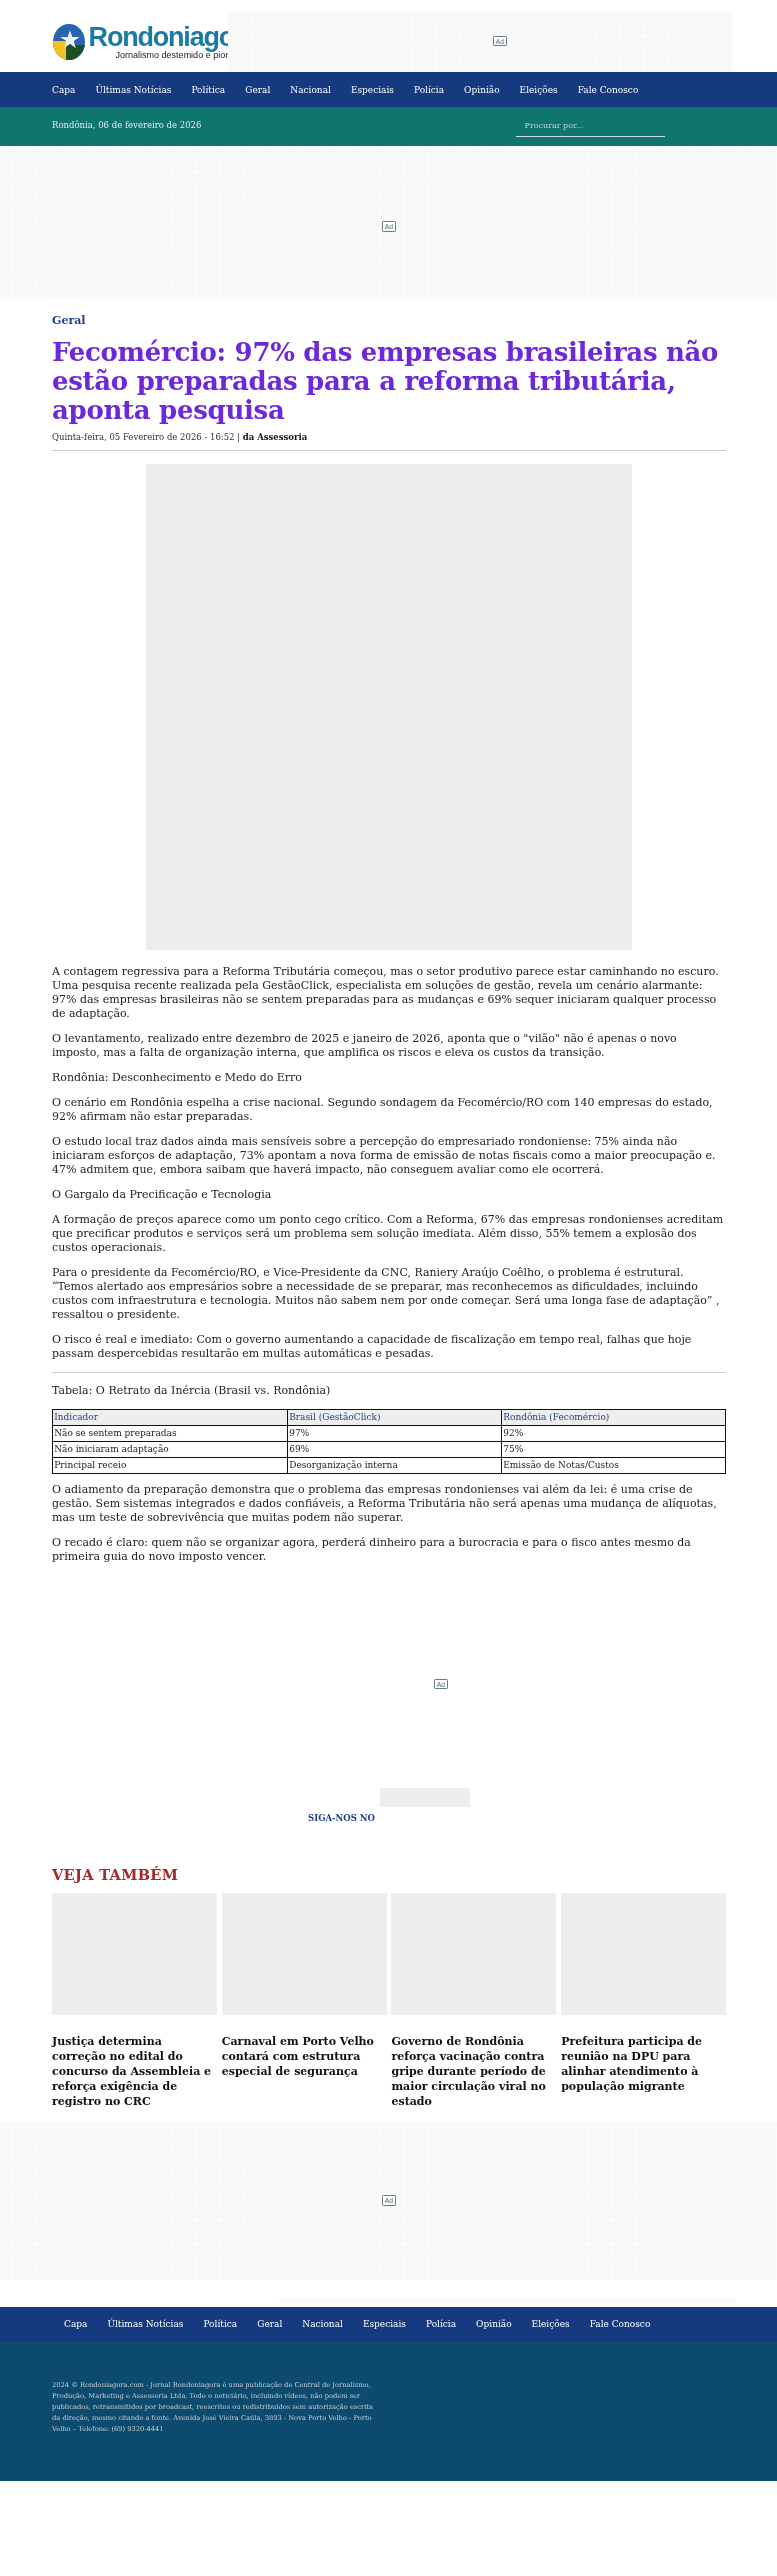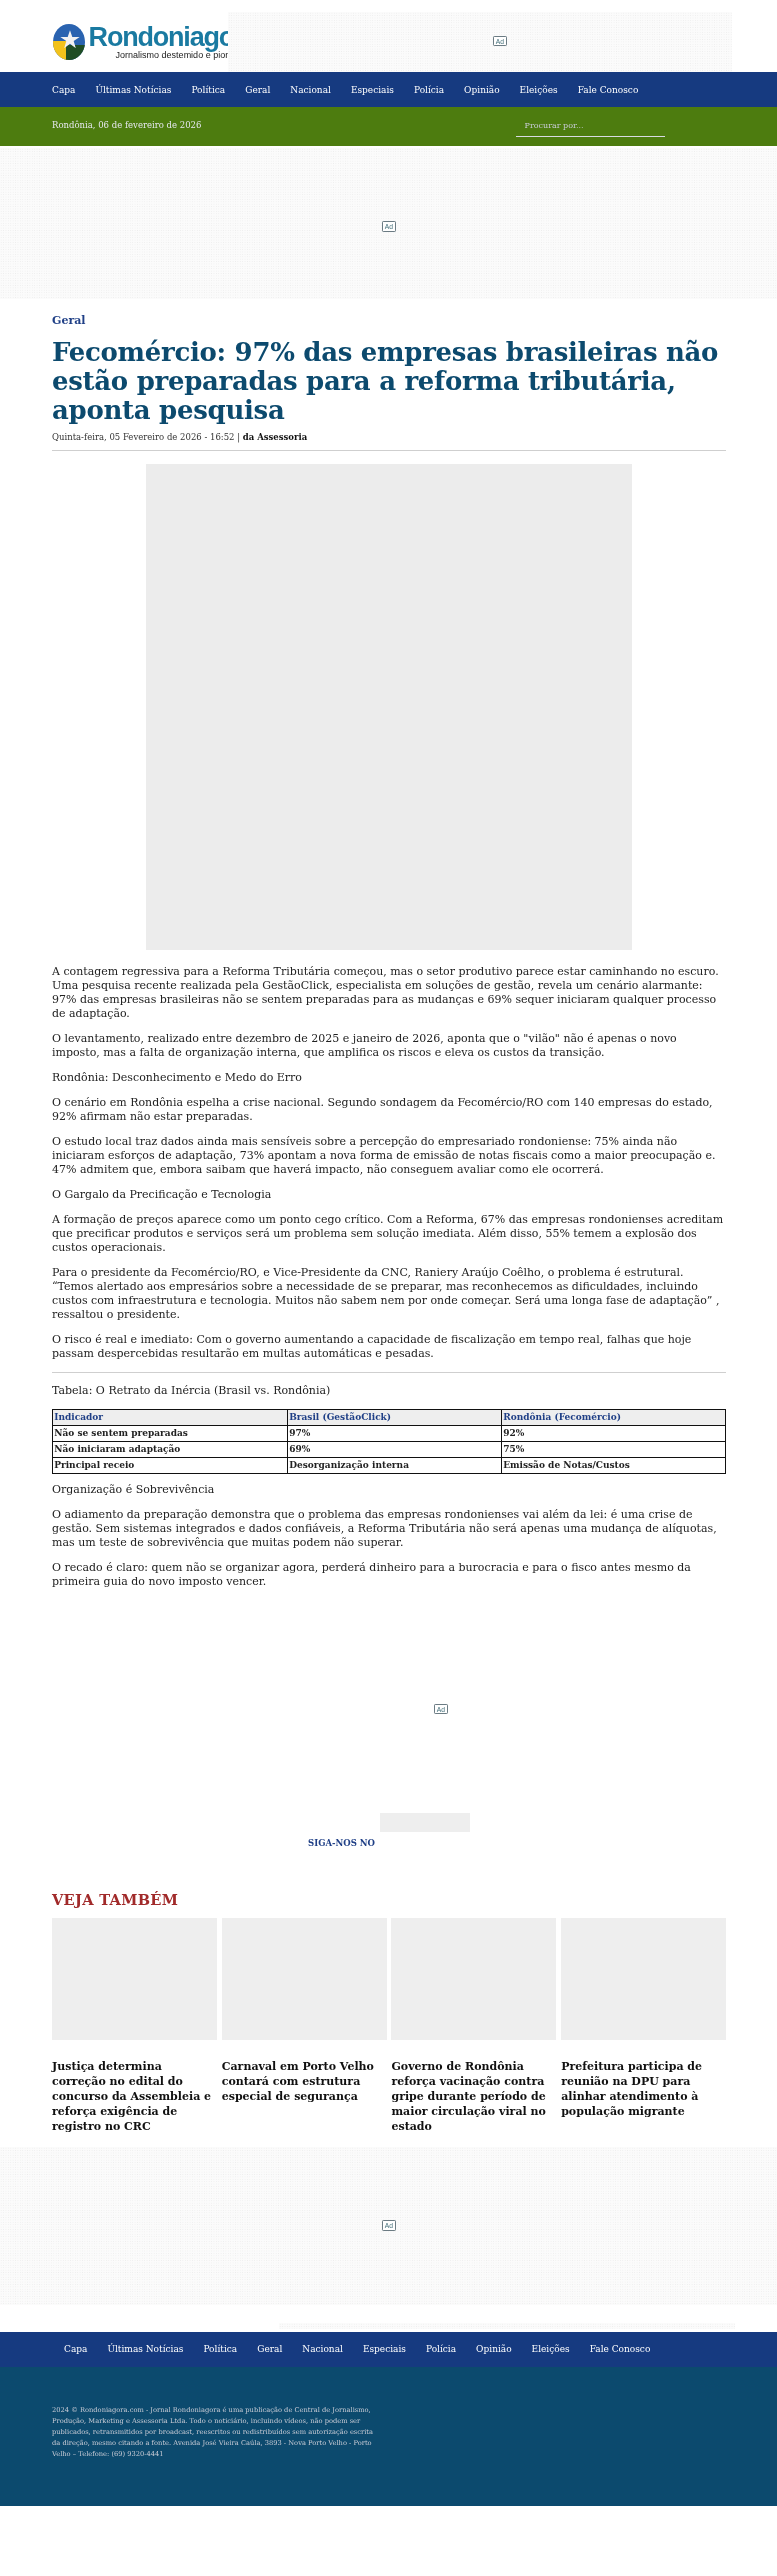--- a/index.html
+++ b/index.html
@@ -14,39 +14,39 @@
   .logo-globe .star { position: absolute; left: 7.3px; top: 6px; width: 19.4px; height: 18px; background: #f1f1f1; clip-path: polygon(50% 0, 62% 38%, 100% 38%, 69% 60%, 80% 100%, 50% 75%, 20% 100%, 31% 60%, 0 38%, 38% 38%); }
   .logo-text { margin-left: 3.6px; }
   .logo-name { font-family: "Liberation Sans", sans-serif; font-weight: bold; font-size: 27px; color: #1a7aa1; letter-spacing: -1.2px; line-height: 29px; }
   .logo-tag { font-family: "Liberation Sans", sans-serif; font-size: 9px; color: #222; margin-left: 27px; margin-top: -2.4px; }
   .top-ad { position: absolute; left: 228px; top: 12px; width: 504px; height: 60px; }
   .ad-badge { display: inline-block; border: 0.6px solid #6b7b83; color: #3f6b76; font-family: "Liberation Sans", sans-serif; font-size: 6.7px; padding: 0.6px 1.8px; border-radius: 1.2px; background: #fff; }
   .top-ad .ad-badge { position: absolute; left: 265px; top: 24px; }
   
   .nav { background: #163a80; height: 35px; display: flex; align-items: center; padding-left: 52px; }
   .nav a { color: #ffffff; text-decoration: none; font-size: 9px; margin-right: 20px; font-family: "DejaVu Serif", serif; }
-  .subbar { background: #4d7c0f; height: 39px; position: relative; }
+  .subbar { background: #0f766e; height: 39px; position: relative; }
   .subbar .date { position: absolute; left: 52px; top: 13.4px; color: #e6e8ef; font-size: 8.5px; }
   .search { position: absolute; left: 516px; top: 9.7px; width: 149px; height: 20.7px; border-bottom: 1.2px solid #d8dbe2; }
   .search input { width: 100%; height: 18px; background: transparent; border: none; outline: none; color: #fff; font-family: "DejaVu Serif", serif; font-size: 8px; padding-left: 8.5px; }
   .search input::placeholder { color: #c8ccd6; }
   .big-ad { height: 151px; position: relative; margin-top: 2.4px; }
   .big-ad .ad-badge { position: absolute; left: 382px; top: 73px; }
   
   .article { width: 674px; margin: 0 auto; padding-top: 14.6px; }
   .category { color: #1f3f86; font-weight: bold; font-size: 11px; }
-  h1 { font-size: 26px; line-height: 29px; font-weight: bold; color: #0c4a6e; margin-top: 11px; letter-spacing: -0.3px; }
+  h1 { font-size: 26px; line-height: 29px; font-weight: bold; color: #6d28d9; margin-top: 11px; letter-spacing: -0.3px; }
   .meta { font-size: 8.5px; color: #333; margin-top: 7.3px; padding-bottom: 7.3px; border-bottom: 0.6px solid #cfcfcf; }
   .meta b { color: #111; }
   .hero { width: 486px; height: 486px; background: #ececec; margin: 13.4px auto 14.6px; }
   .body p { font-size: 11px; line-height: 14px; color: #222; margin-bottom: 11px; }
   .body h2 { font-size: 11px; font-weight: normal; color: #222; margin-bottom: 11px; line-height: 14px; }
   hr.sep { border: none; border-top: 0.6px solid #cfcfcf; margin: 3.6px 0 11px; }
   table { width: 674px; border-collapse: collapse; margin: 4.9px 0 9.7px; font-size: 9px; }
-  th, td { border: 0.6px solid #111; text-align: left; padding: 2.4px 1.2px; font-weight: bold; height: 16px; margin-top: 6px; }
+  th, td { border: 0.6px solid #111; text-align: left; padding: 2.4px 1.2px; font-weight: normal; height: 16px; margin-top: 6px; }
   th { background: #eeeeee; color: #1f3f86; }
   th:nth-child(1), td:nth-child(1) { width: 235px; }
   th:nth-child(2), td:nth-child(2) { width: 214px; }
   .mid-ad { height: 134px; position: relative; margin-top: 24px; }
   .mid-ad .ad-badge { position: absolute; left: 382px; top: 91px; }
   .follow { text-align: center; margin-top: 49px; display: flex; justify-content: center; align-items: center; }
   .follow span { color: #1f3f86; font-weight: bold; font-size: 8.5px; margin-right: 4.9px; margin-top: 42px; }
   .follow .gn { width: 90px; height: 19.4px; background: #eeeeee; }
   .related { width: 674px; margin: 43px auto 0; }
   .related h3 { color: #a12a2a; font-size: 14.6px; font-weight: bold; letter-spacing: 0.3px; }
@@ -147,21 +147,20 @@
           <td>69%</td>
           <td>75%</td>
         </tr>
         <tr>
           <td>Principal receio</td>
           <td>Desorganização interna</td>
           <td>Emissão de Notas/Custos</td>
         </tr>
       </tbody>
     </table>
-    <h2>Organização é Sobrevivência</h2>
     <p>O adiamento da preparação demonstra que o problema das empresas rondonienses vai além da lei: é uma crise de gestão. Sem sistemas integrados e dados confiáveis, a Reforma Tributária não será apenas uma mudança de alíquotas, mas um teste de sobrevivência que muitas podem não superar.</p>
     <p>O recado é claro: quem não se organizar agora, perderá dinheiro para a burocracia e para o fisco antes mesmo da primeira guia do novo imposto vencer.</p>
   </div>
 
   <div class="mid-ad">
     <span class="ad-badge">Ad</span>
   </div>
 
   <div class="follow">
     <span>SIGA-NOS NO</span>

